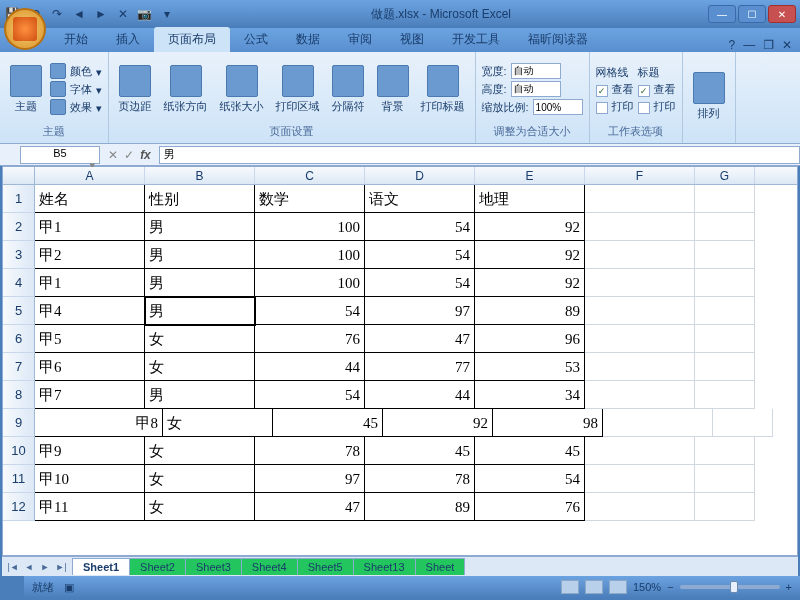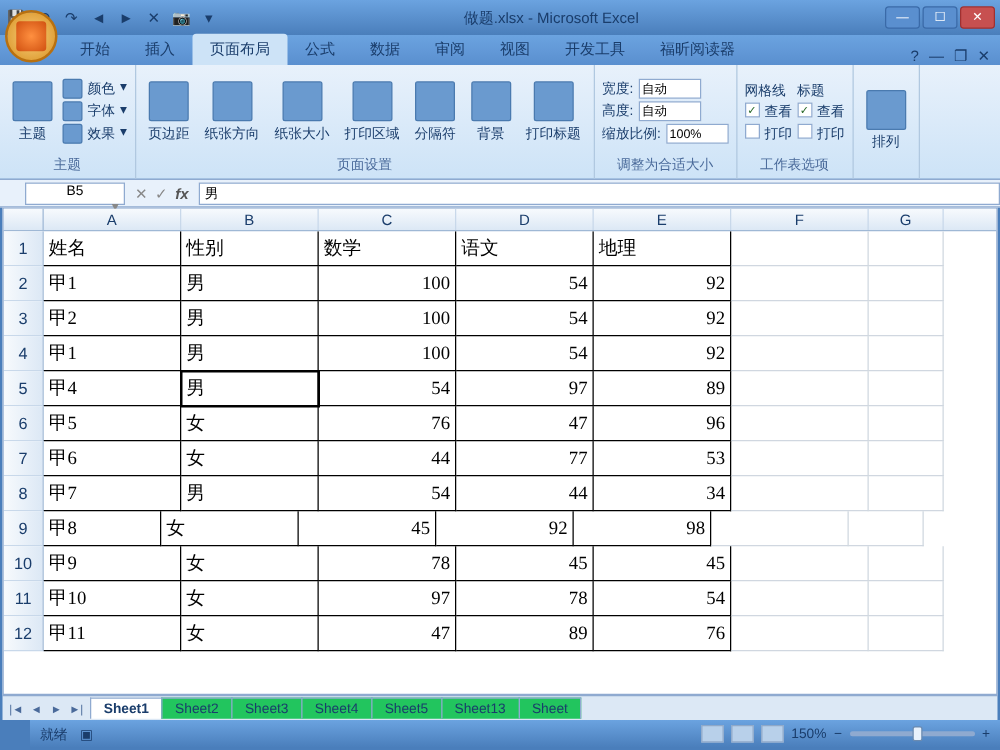--- a/index.html
+++ b/index.html
@@ -24,21 +24,21 @@
 
 
 .ribbon { height: 92px; background: linear-gradient(#e8f1fb, #cde3f7); border-bottom: 1px solid #8faad0; display: flex; }
 .group { border-right: 1px solid #b0c8e0; padding: 4px 6px 2px; display: flex; flex-direction: column; }
 .group-body { flex: 1; display: flex; align-items: center; gap: 4px; }
 .group-label { text-align: center; color: #4a6a9a; font-size: 11px; padding: 2px 0; }
 .rbtn { display: flex; flex-direction: column; align-items: center; gap: 2px; padding: 2px 4px; cursor: pointer; color: #1a3d6b; font-size: 11px; border-radius: 3px; }
 .ricon { width: 32px; height: 32px; background: #6a9acf; border: 1px solid #4a7aaf; border-radius: 2px; }
 .ricon.sm { width: 16px; height: 16px; }
 .stack { display: flex; flex-direction: column; gap: 2px; font-size: 11px; color: #1a3d6b; }
-.stack-row { display: flex; align-items: flex-start; gap: 4px; white-space: nowrap; }
+.stack-row { display: flex; align-items: flex-end; gap: 4px; white-space: nowrap; }
 .combo { width: 50px; height: 16px; background: #fff; border: 1px solid #8faad0; font-size: 10px; padding: 0 2px; }
 .chk { width: 12px; height: 12px; border: 1px solid #8faad0; background: #fff; display: inline-flex; align-items: center; justify-content: center; font-size: 9px; color: #2a6a2a; }
 
 
 .fbar { height: 22px; background: #e8f1fb; border-bottom: 1px solid #8faad0; display: flex; align-items: center; }
 .namebox { width: 80px; height: 18px; background: #fff; border: 1px solid #8faad0; margin-left: 20px; padding: 0 4px; display: flex; align-items: center; font-size: 11px; flex-direction: column; }
 .fbar-btns { display: flex; gap: 6px; padding: 0 8px; color: #888; }
 .fx { font-style: italic; font-weight: bold; color: #555; }
 .formula-input { flex: 1; background: #fff; border: 1px solid #8faad0; height: 18px; padding: 0 4px; font-size: 11px; display: flex; align-items: center; }
 
@@ -321,21 +321,21 @@
         <div class="cell data" style="width: 110px;">甲7</div>
         <div class="cell data" style="width: 110px;">男</div>
         <div class="cell data num" style="width: 110px;">54</div>
         <div class="cell data num" style="width: 110px;">44</div>
         <div class="cell data num" style="width: 110px;">34</div>
         <div class="cell" style="width: 110px;"></div>
         <div class="cell" style="width: 60px;"></div>
       </div>
       <div class="row">
         <div class="rowhead">9</div>
-        <div class="cell data" style="width: 94px;">甲8</div>
+        <div class="cell data" style="width: 128px; text-align: right;">甲8</div>
         <div class="cell data" style="width: 110px;">女</div>
         <div class="cell data num" style="width: 110px;">45</div>
         <div class="cell data num" style="width: 110px;">92</div>
         <div class="cell data num" style="width: 110px;">98</div>
         <div class="cell" style="width: 110px;"></div>
         <div class="cell" style="width: 60px;"></div>
       </div>
       <div class="row">
         <div class="rowhead">10</div>
         <div class="cell data" style="width: 110px;">甲9</div>

